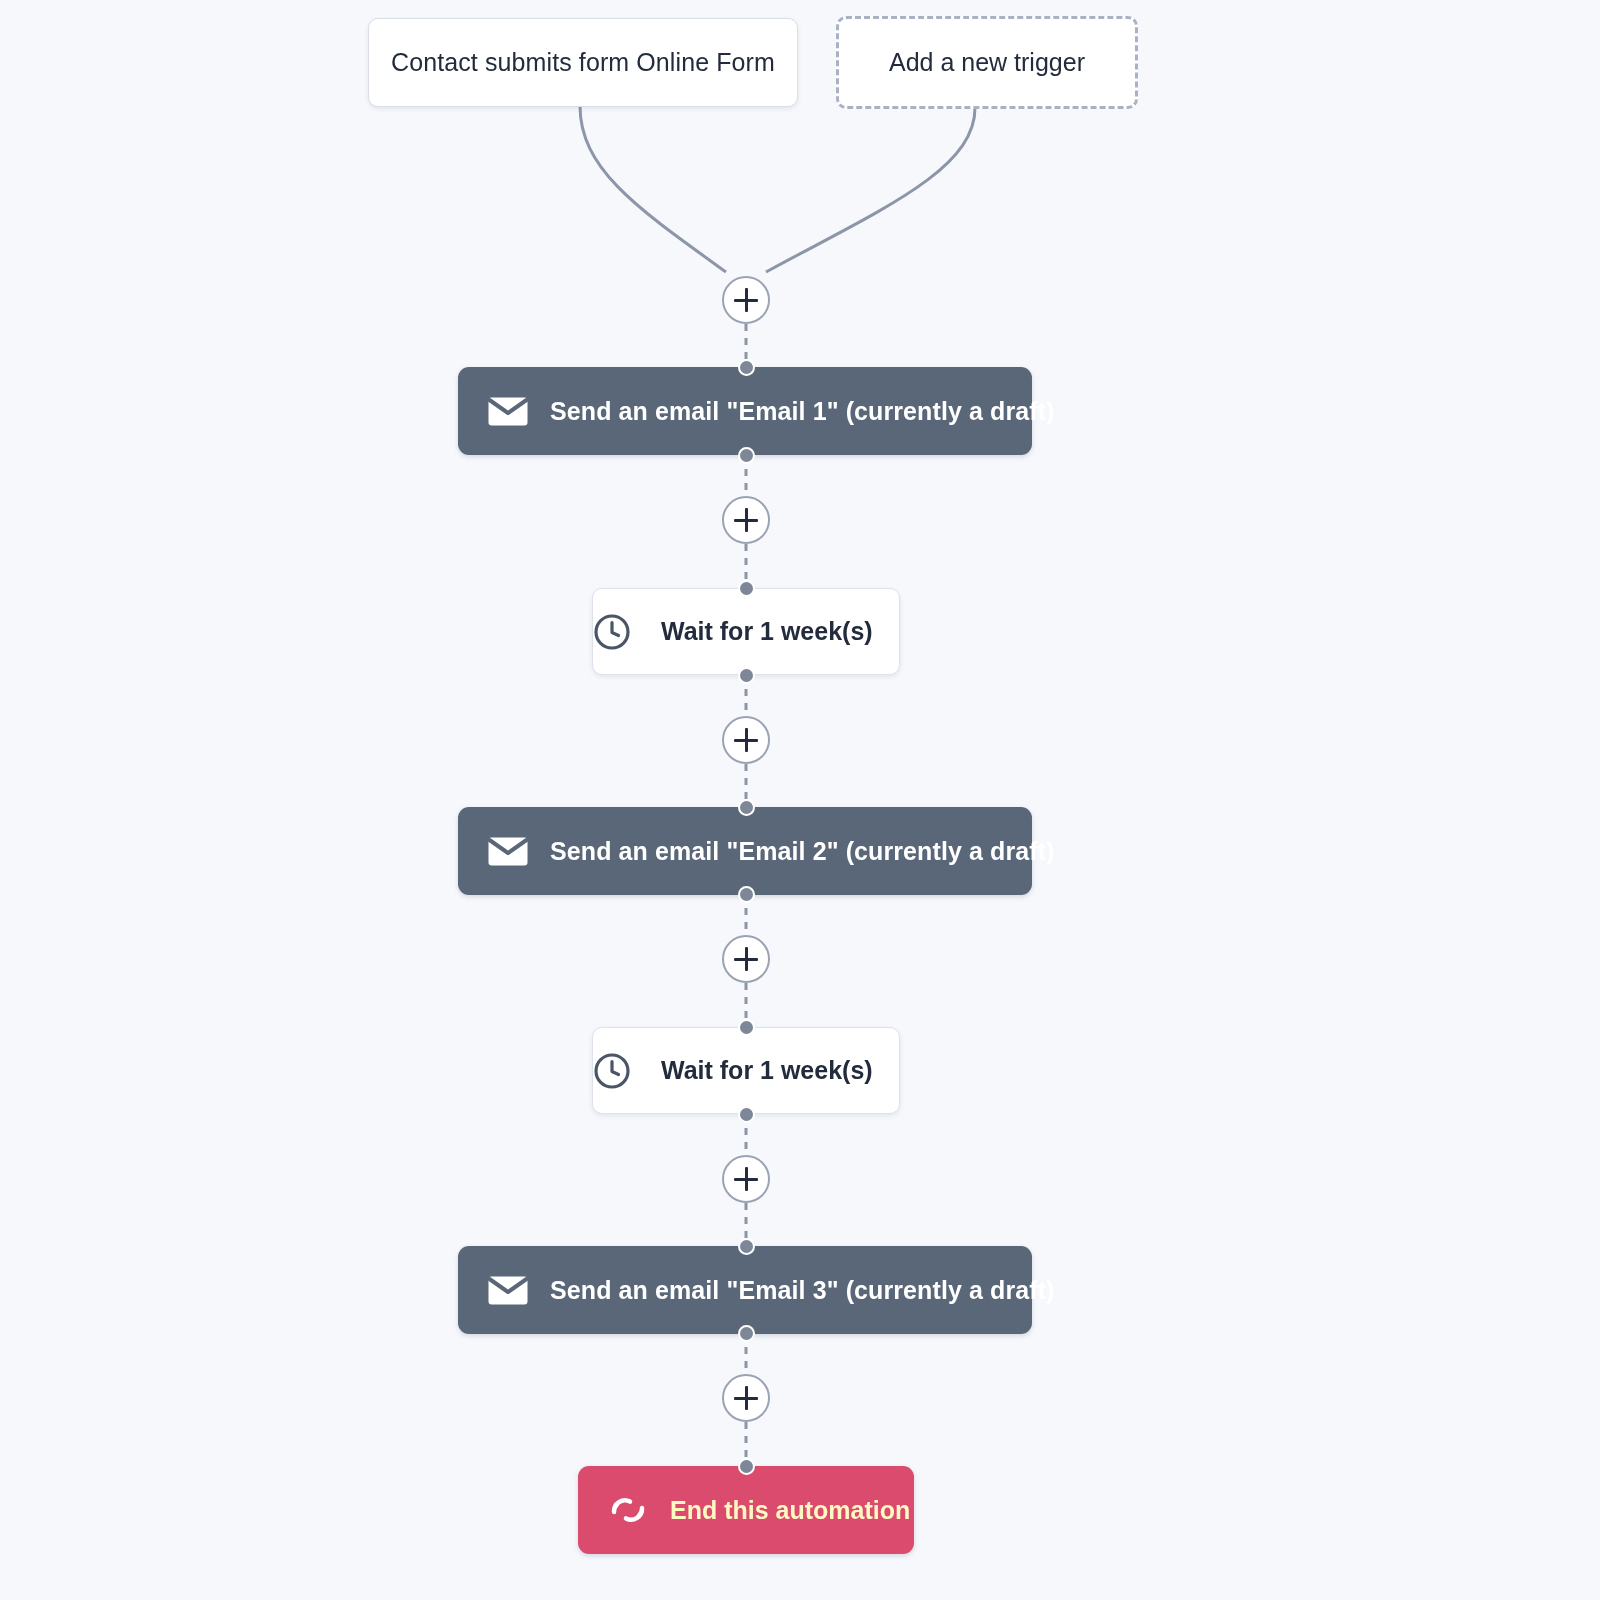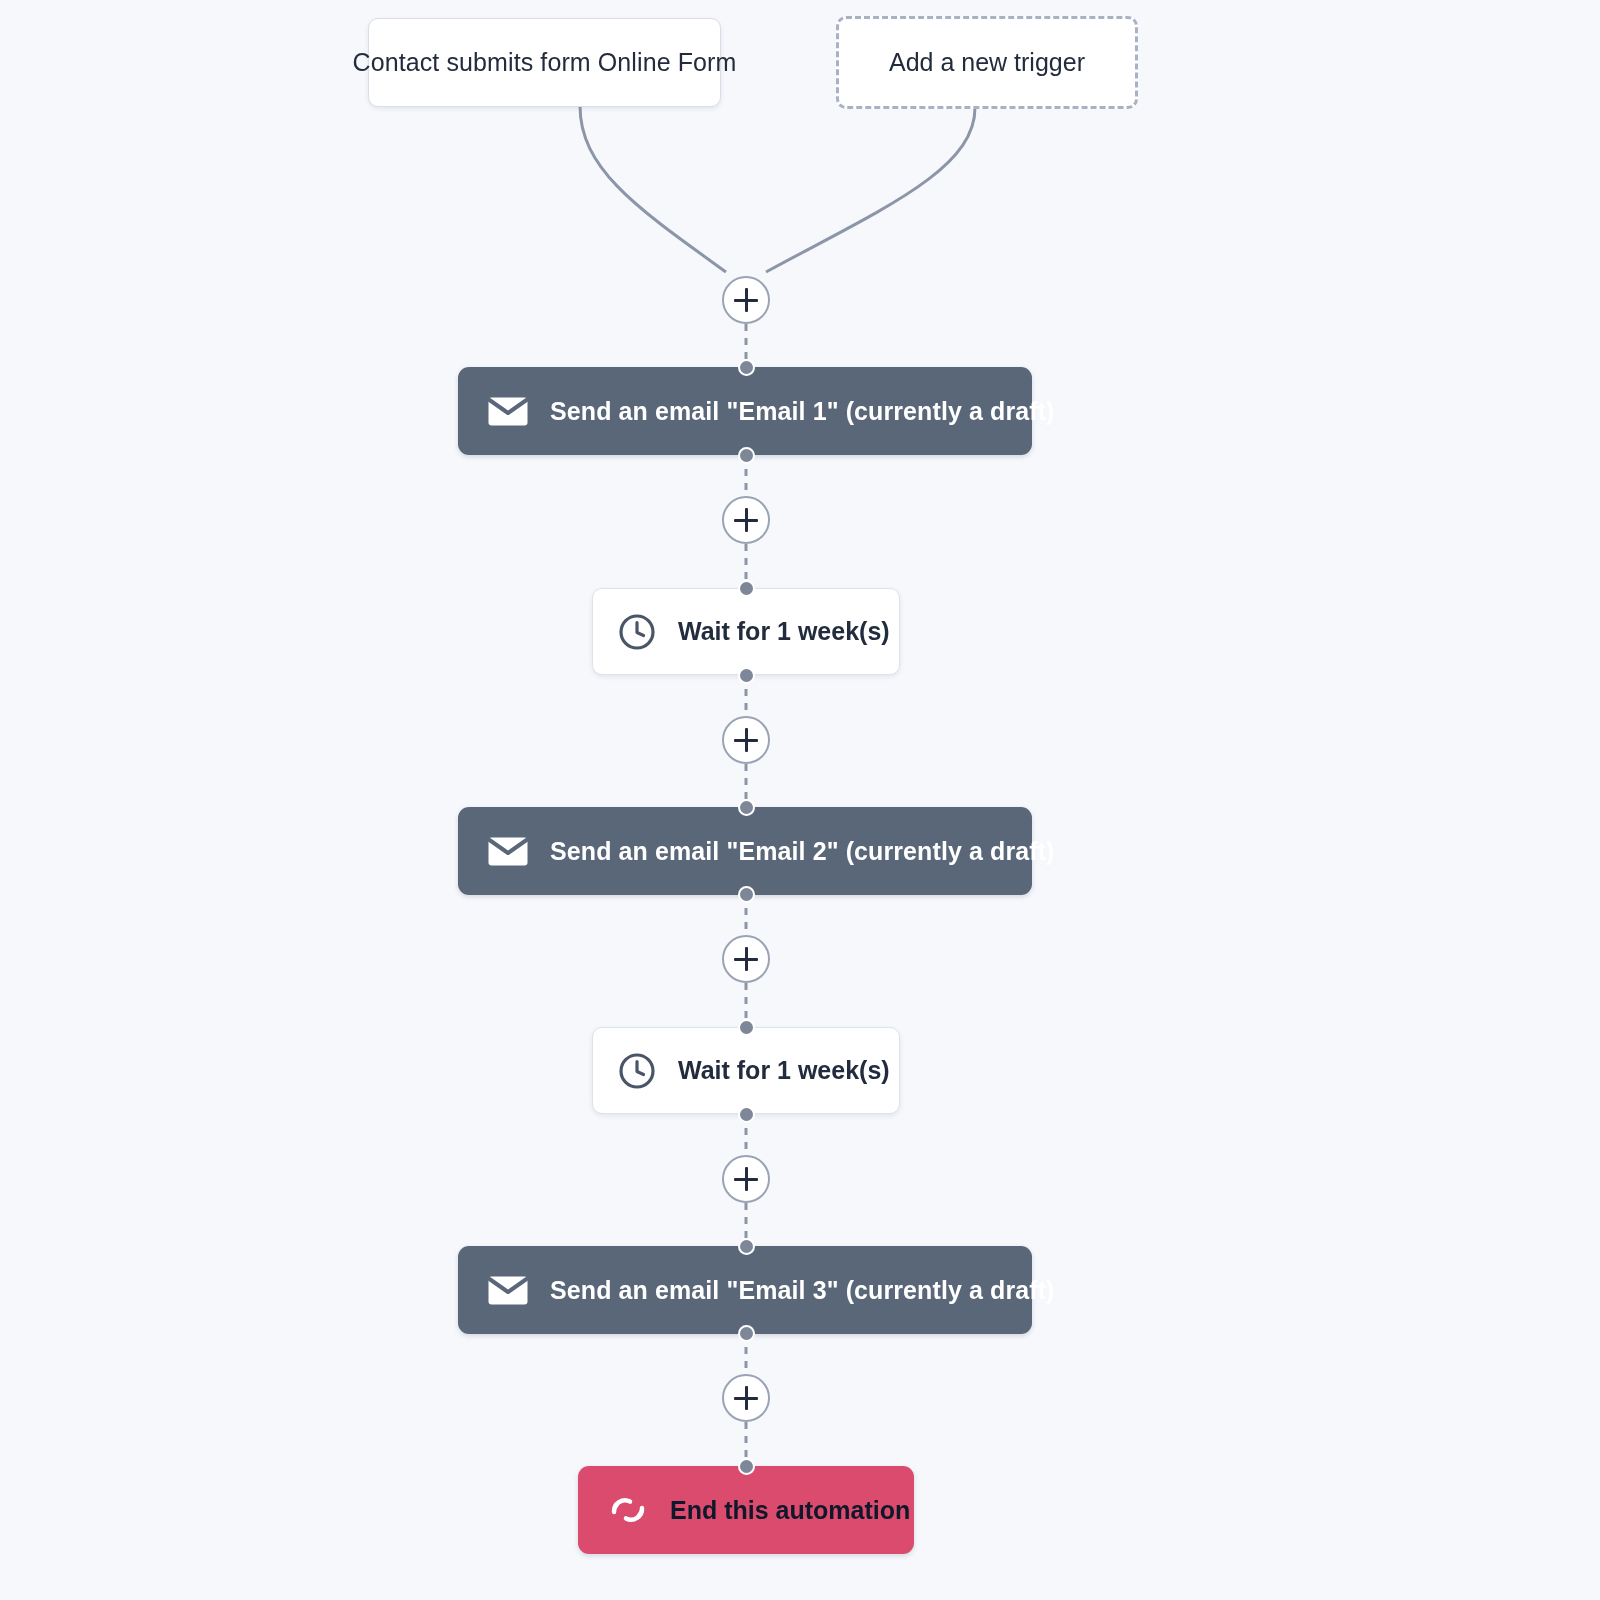--- a/index.html
+++ b/index.html
@@ -87,43 +87,43 @@
     position: relative;
     flex: 0 0 auto;
   }
   .envelope-icon svg { display: block; }
 
   
   .wait-node {
     background: #ffffff;
     border: 1px solid #dde2ea;
     border-radius: 10px;
-    padding-left: 25px;
     box-shadow: 0 2px 5px rgba(60,70,95,0.10);
+    gap: 8px;
   }
   .wait-node .label {
     font-size: 25px;
     color: #232c3d;
     font-weight: 700;
     white-space: nowrap;
     margin-left: 22px;
   }
   .clock-icon { width: 38px; height: 38px; flex: 0 0 auto; }
   .clock-icon svg { display: block; }
 
   
   .end-node {
     background: #db4b6e;
     border-radius: 11px;
     padding-left: 30px;
     box-shadow: 0 2px 5px rgba(60,70,95,0.18);
   }
   .end-node .label {
     font-size: 25px;
-    color: #0f172a;
+    color: #fef9c3;
     font-weight: 700;
     white-space: nowrap;
     margin-left: 22px;
   }
   .sync-icon { width: 40px; height: 34px; flex: 0 0 auto; }
   .sync-icon svg { display: block; }
 
   
   .plus-btn {
     position: absolute;
@@ -179,21 +179,21 @@
       <line x1="746" y1="764" x2="746" y2="807"></line>
       <line x1="746" y1="894" x2="746" y2="935"></line>
       <line x1="746" y1="983" x2="746" y2="1027"></line>
       <line x1="746" y1="1114" x2="746" y2="1155"></line>
       <line x1="746" y1="1203" x2="746" y2="1246"></line>
       <line x1="746" y1="1333" x2="746" y2="1374"></line>
       <line x1="746" y1="1422" x2="746" y2="1466"></line>
     </g>
   </svg>
 
-  <div class="node trigger" style="left:368px; top:18px; width:353px; height:89px;">
+  <div class="node trigger" style="left:368px; top:18px; width:430px; height:89px;">
     <span class="label">Contact submits form Online Form</span>
   </div>
 
   <div class="node trigger-dashed" style="left:836px; top:16px; width:302px; height:93px;">
     <span class="label">Add a new trigger</span>
   </div>
 
   <div class="plus-btn" style="left:722px; top:276px;">
     
   </div>

